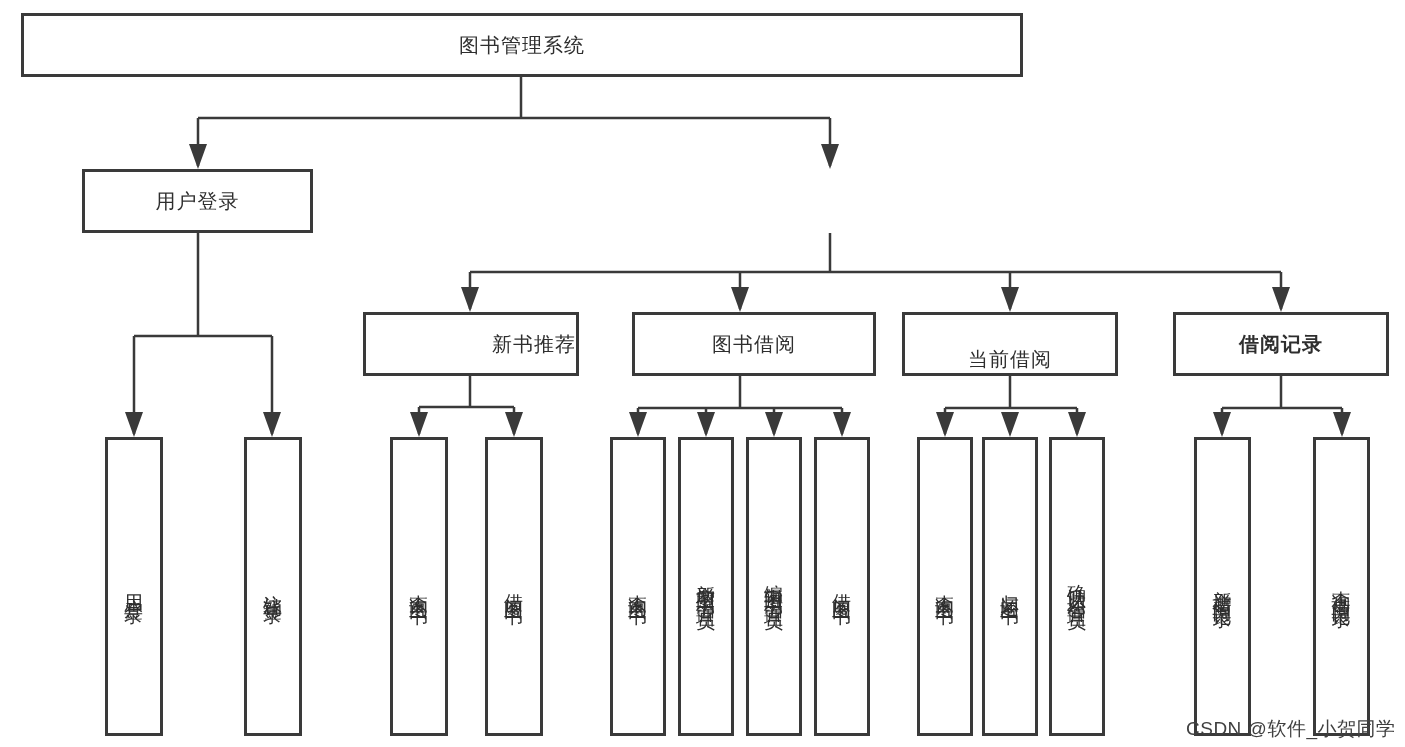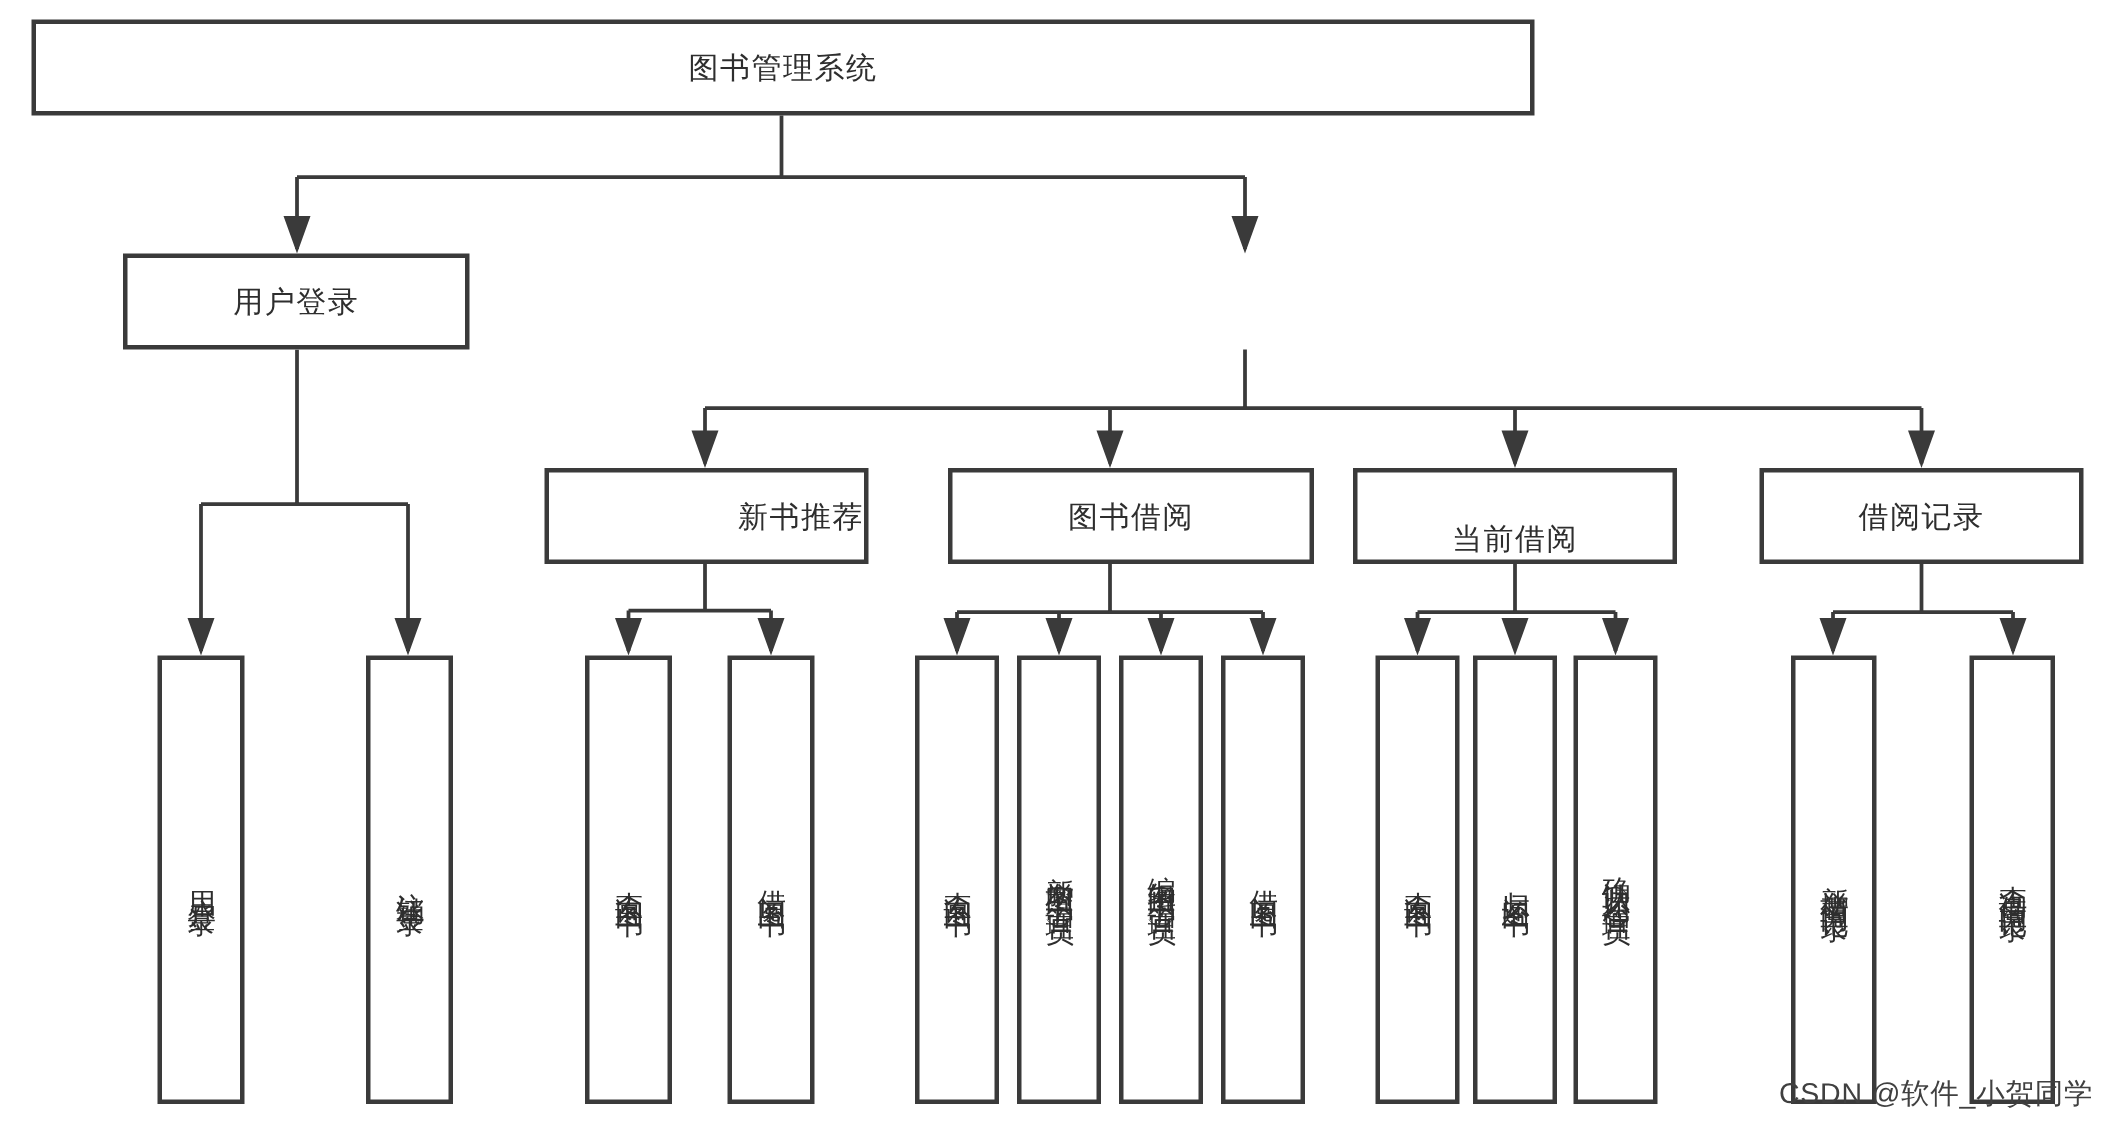--- a/index.html
+++ b/index.html
@@ -47,21 +47,21 @@
     letter-spacing: 0.5px;
   }
 
   
   .root      { left: 21px;  top: 13px;  width: 1002px; height: 64px; }
   .login     { left: 82px;  top: 169px; width: 231px;  height: 64px; }
   .mgmt      { left: 712px; top: 169px; width: 235px;  height: 64px; }
   .g-newbook { left: 363px; top: 312px; width: 216px;  height: 64px; justify-content: flex-end; }
   .g-borrow  { left: 632px; top: 312px; width: 244px;  height: 64px; }
   .g-current { left: 902px; top: 312px; width: 216px;  height: 64px; align-items: flex-end; }
-  .g-records { left: 1173px;top: 312px; width: 216px;  height: 64px; }
+  .g-records { left: 1173px;top: 312px; width: 216px;  height: 64px; font-weight: bold; }
 
   .leaf { top: 437px; height: 299px; }
   .lf-login1   { left: 105px;  width: 58px; }
   .lf-login2   { left: 244px;  width: 58px; }
   .lf-newbook1 { left: 390px;  width: 58px; }
   .lf-newbook2 { left: 485px;  width: 58px; }
   .lf-borrow1  { left: 610px;  width: 56px; }
   .lf-borrow2  { left: 678px;  width: 56px; }
   .lf-borrow3  { left: 746px;  width: 56px; }
   .lf-borrow4  { left: 814px;  width: 56px; }

